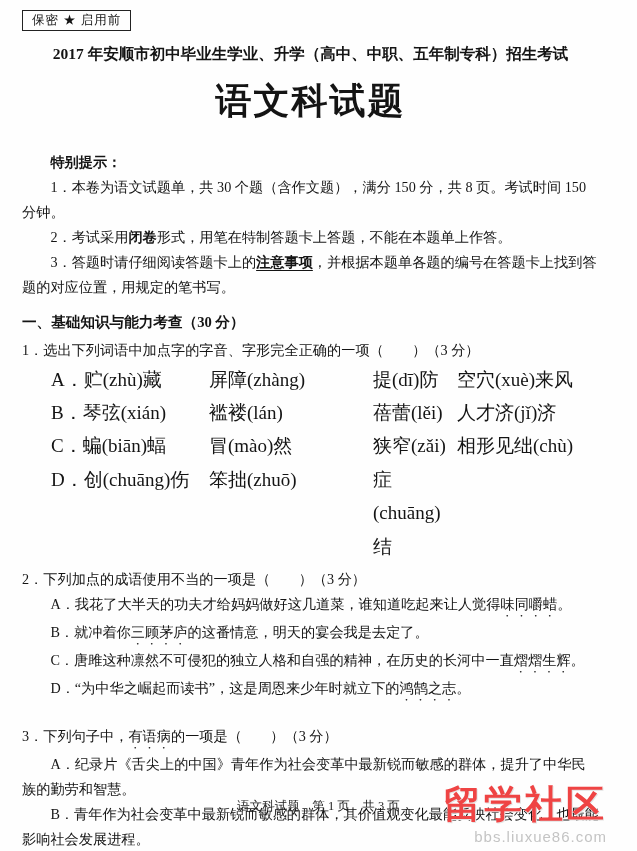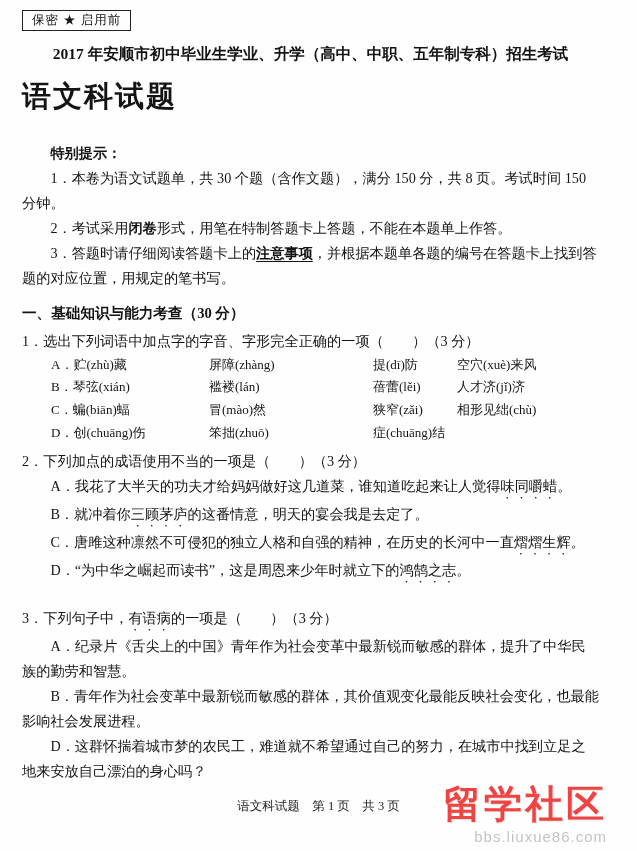--- a/index.html
+++ b/index.html
@@ -8,31 +8,31 @@
     background:#fefefe;color:#141414;
     font-family:"Liberation Serif","DejaVu Serif",serif;
     position:relative;overflow:hidden;
   }
   .page{padding:10px 38px 0 22px}
   .secrecy{
     display:inline-block;border:1.5px solid #222;
     padding:1px 9px;font-size:12.5px;letter-spacing:1px;
   }
   .exam-title{text-align:center;font-weight:bold;font-size:15.5px;margin-top:13px}
-  .subject{text-align:left;font-weight:bold;font-size:29px;margin:12px 0 24px 0;letter-spacing:2px}
+  .subject{text-align:center;font-weight:bold;font-size:36px;margin:12px 0 24px 0;letter-spacing:2px}
   p{margin:0;font-size:14.2px;line-height:1.76}
   .indent{text-indent:2em}
   .bold{font-weight:bold}
   .section-heading{font-weight:bold;font-size:14.6px;line-height:1.76;margin:10px 0 2px 0}
   .stem{text-indent:0}
   .mt-sm{margin-top:4px}
   .mt-lg{margin-top:20px}
   .word-grid{
     display:grid;grid-template-columns:158px 164px 84px auto;
-    margin-left:29px;font-size:13px;line-height:1.76;
+    margin-left:29px;font-size:19px;line-height:1.76;
   }
   .b{font-weight:bold}
   .bu{font-weight:bold;text-decoration:underline;text-underline-offset:3px}
   .em{
     -webkit-text-emphasis:filled dot;-webkit-text-emphasis-position:under;
     text-emphasis:filled dot;text-emphasis-position:under right;
   }
   .footer{
     position:absolute;left:0;bottom:36px;width:100%;
     text-align:center;font-size:12.5px;color:#222;

